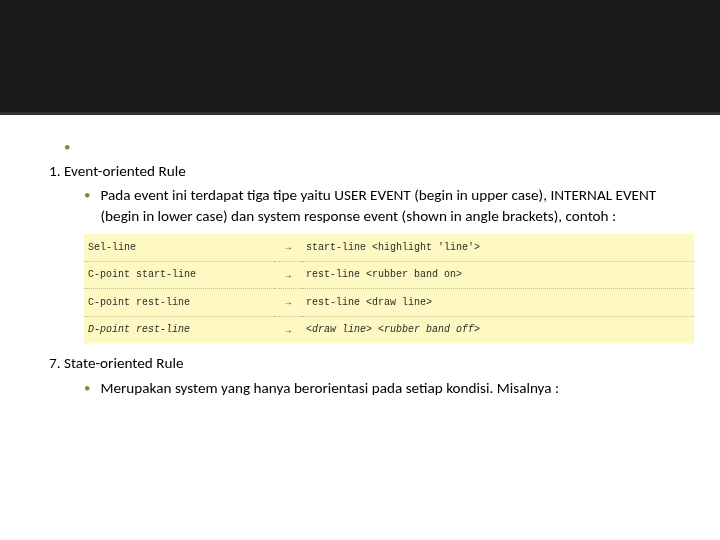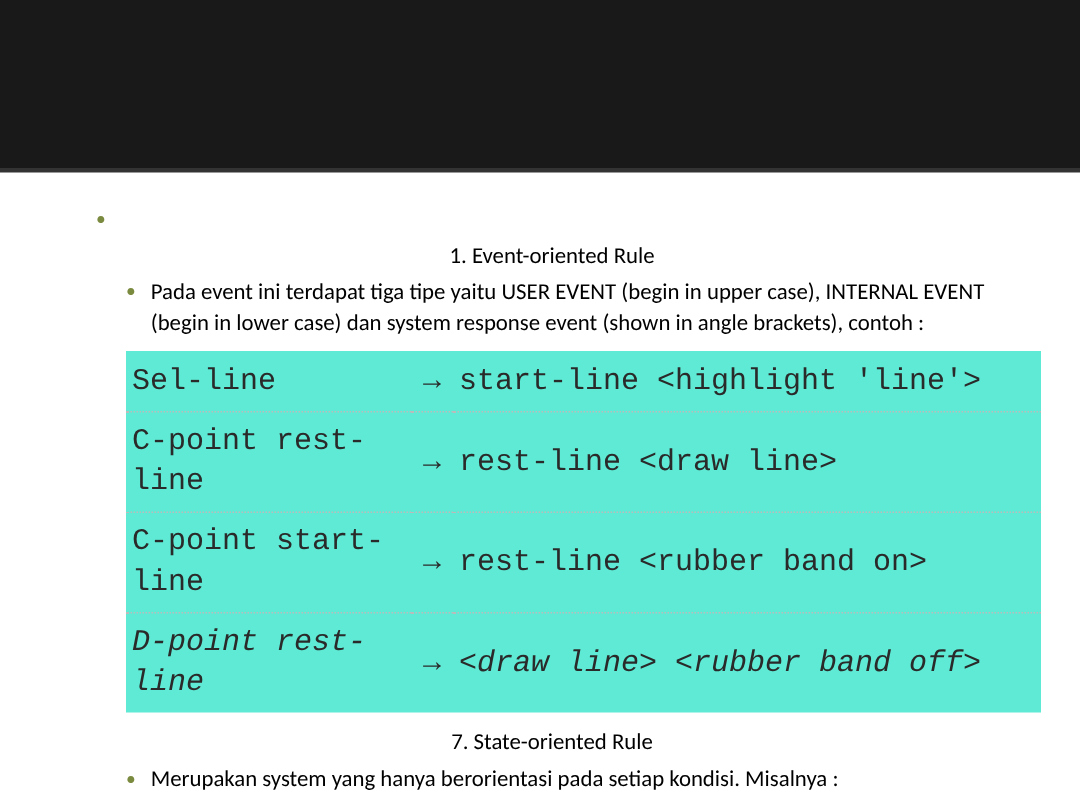--- a/index.html
+++ b/index.html
@@ -7,22 +7,22 @@
   .slide { width: 720px; height: 540px; position: relative; }
   .header-band { width: 100%; height: 112px; background: #191919; }
   .divider { width: 100%; height: 3px; background: #333; }
   .content { padding: 22px 48px 0 48px; color: #000; font-size: 15.2px; line-height: 1.35; }
   .bullet-row { display: flex; align-items: flex-start; margin-bottom: 4px; }
   .bullet-dot { color: #7a8a3f; font-size: 13px; margin-right: 10px; line-height: 1.5; flex-shrink: 0; }
   .lvl0 { margin-left: 16px; }
   .lvl1 { margin-left: 0; }
   .lvl2 { margin-left: 36px; }
   .lvl2 .text { max-width: 575px; }
-  .num-row { margin-left: 16px; margin-bottom: 4px; text-align: center; }
-  .rules-table { margin: 8px 0 10px 36px; width: 610px; border-collapse: collapse; font-family: "Courier New", monospace; font-size: 20px; color: #2a2a2a; background: #5eead4; }
+  .num-row { margin-left: 1px; margin-bottom: 4px; }
+  .rules-table { margin: 8px 0 10px 36px; width: 610px; border-collapse: collapse; font-family: "Courier New", monospace; font-size: 10px; color: #2a2a2a; background: #fef9c3; }
   .rules-table td { padding: 6px 4px; vertical-align: middle; border: none; }
   .rules-table tr { border-bottom: 1px dotted #bbb; }
   .rules-table tr:last-child { border-bottom: none; font-style: italic; }
   .col-lhs { width: 190px; }
   .col-arrow { width: 28px; text-align: center; }
   .col-rhs { }
   .arrow-glyph { font-family: Arial, sans-serif; }
 </style>
 </head>
 <body>
@@ -47,28 +47,28 @@
     </div>
 
     <table class="rules-table">
       <tbody>
           <tr>
             <td class="col-lhs">Sel-line</td>
             <td class="col-arrow"><span class="arrow-glyph">→</span></td>
             <td class="col-rhs">start-line &lt;highlight 'line'&gt;</td>
           </tr>
           <tr>
+            <td class="col-lhs">C-point start-line</td>
+            <td class="col-arrow"><span class="arrow-glyph">→</span></td>
+            <td class="col-rhs">rest-line &lt;rubber band on&gt;</td>
+          </tr>
+          <tr>
             <td class="col-lhs">C-point rest-line</td>
             <td class="col-arrow"><span class="arrow-glyph">→</span></td>
             <td class="col-rhs">rest-line &lt;draw line&gt;</td>
-          </tr>
-          <tr>
-            <td class="col-lhs">C-point start-line</td>
-            <td class="col-arrow"><span class="arrow-glyph">→</span></td>
-            <td class="col-rhs">rest-line &lt;rubber band on&gt;</td>
           </tr>
           <tr>
             <td class="col-lhs">D-point rest-line</td>
             <td class="col-arrow"><span class="arrow-glyph">→</span></td>
             <td class="col-rhs">&lt;draw line&gt; &lt;rubber band off&gt;</td>
           </tr>
         </tbody>
     </table>
 
     <div class="num-row lvl1">

